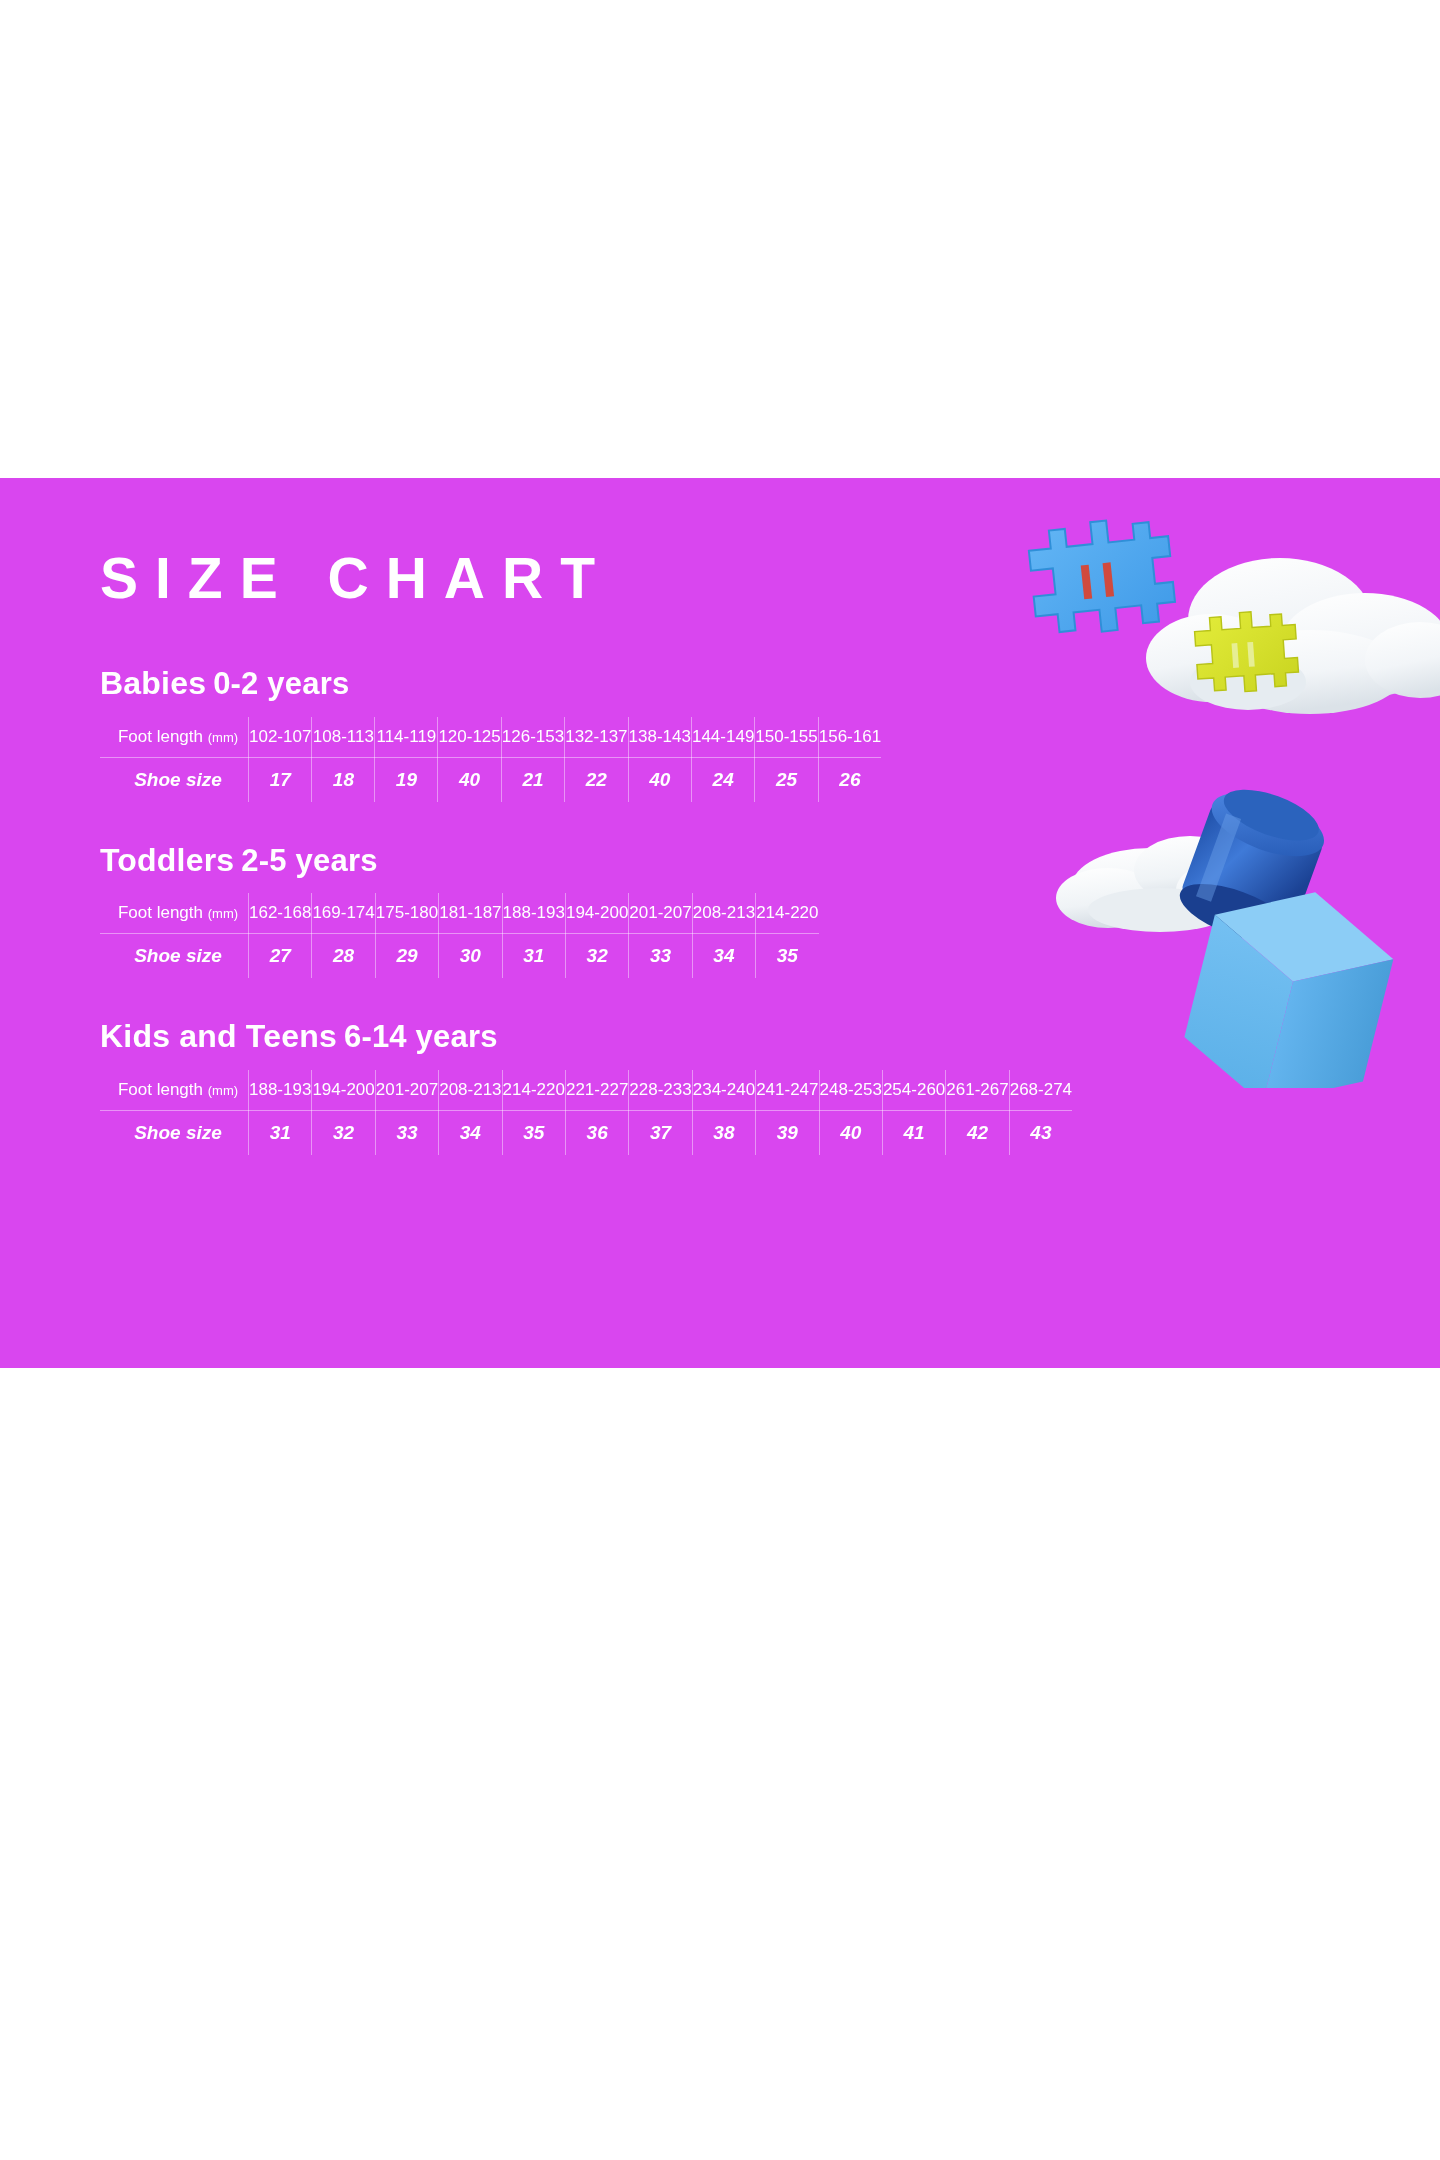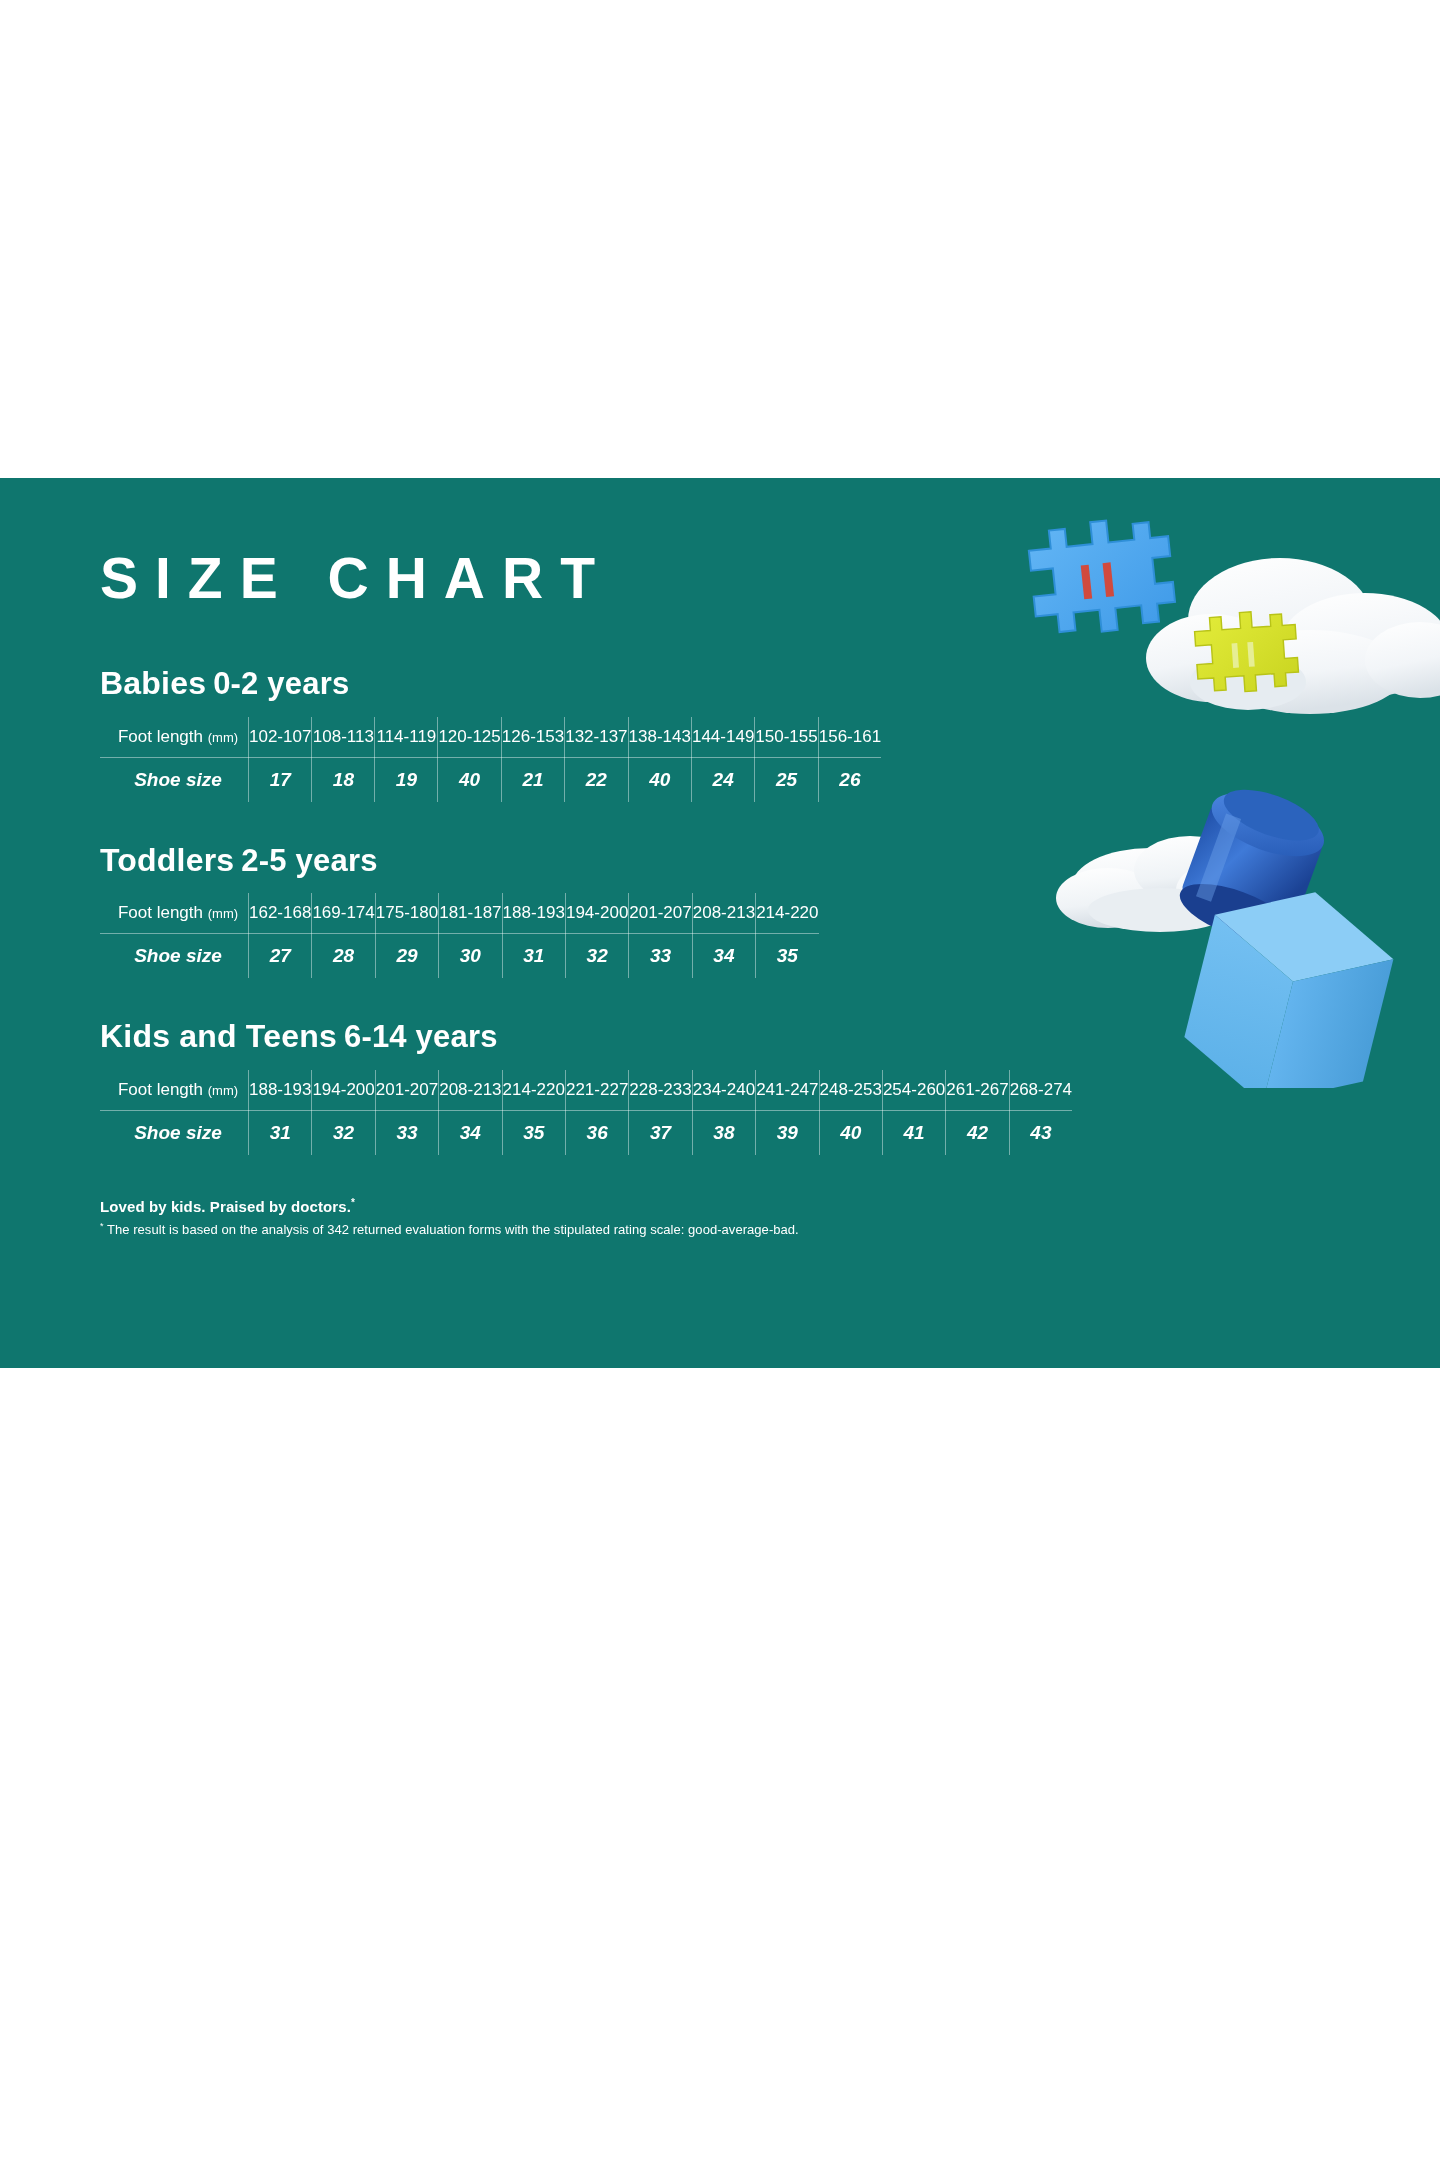--- a/index.html
+++ b/index.html
@@ -21,21 +21,21 @@
     background: #ffffff;
   }
 
   
   .panel {
     position: absolute;
     left: 0;
     top: 478px;
     width: 1440px;
     height: 890px;
-    background: #0f766e;
+    background: #d946ef;
     overflow: hidden;
   }
 
   .panel-inner {
     position: relative;
     z-index: 5;
     padding: 72px 0 0 100px;
   }
 
   
@@ -367,20 +367,16 @@
               <td>39</td>
               <td>40</td>
               <td>41</td>
               <td>42</td>
               <td>43</td>
             </tr>
           </tbody>
         </table>
       </div>
 
-      <div class="footer">
-        <p class="footer-main"><span>Loved by kids. Praised by doctors.</span><sup>*</sup></p>
-        <p class="footer-note"><sup>*</sup><span> The result is based on the analysis of 342 returned evaluation forms with the stipulated rating scale: good-average-bad.</span></p>
-      </div>
 
     </div>
   </div>
 </div>
 
 </body></html>

